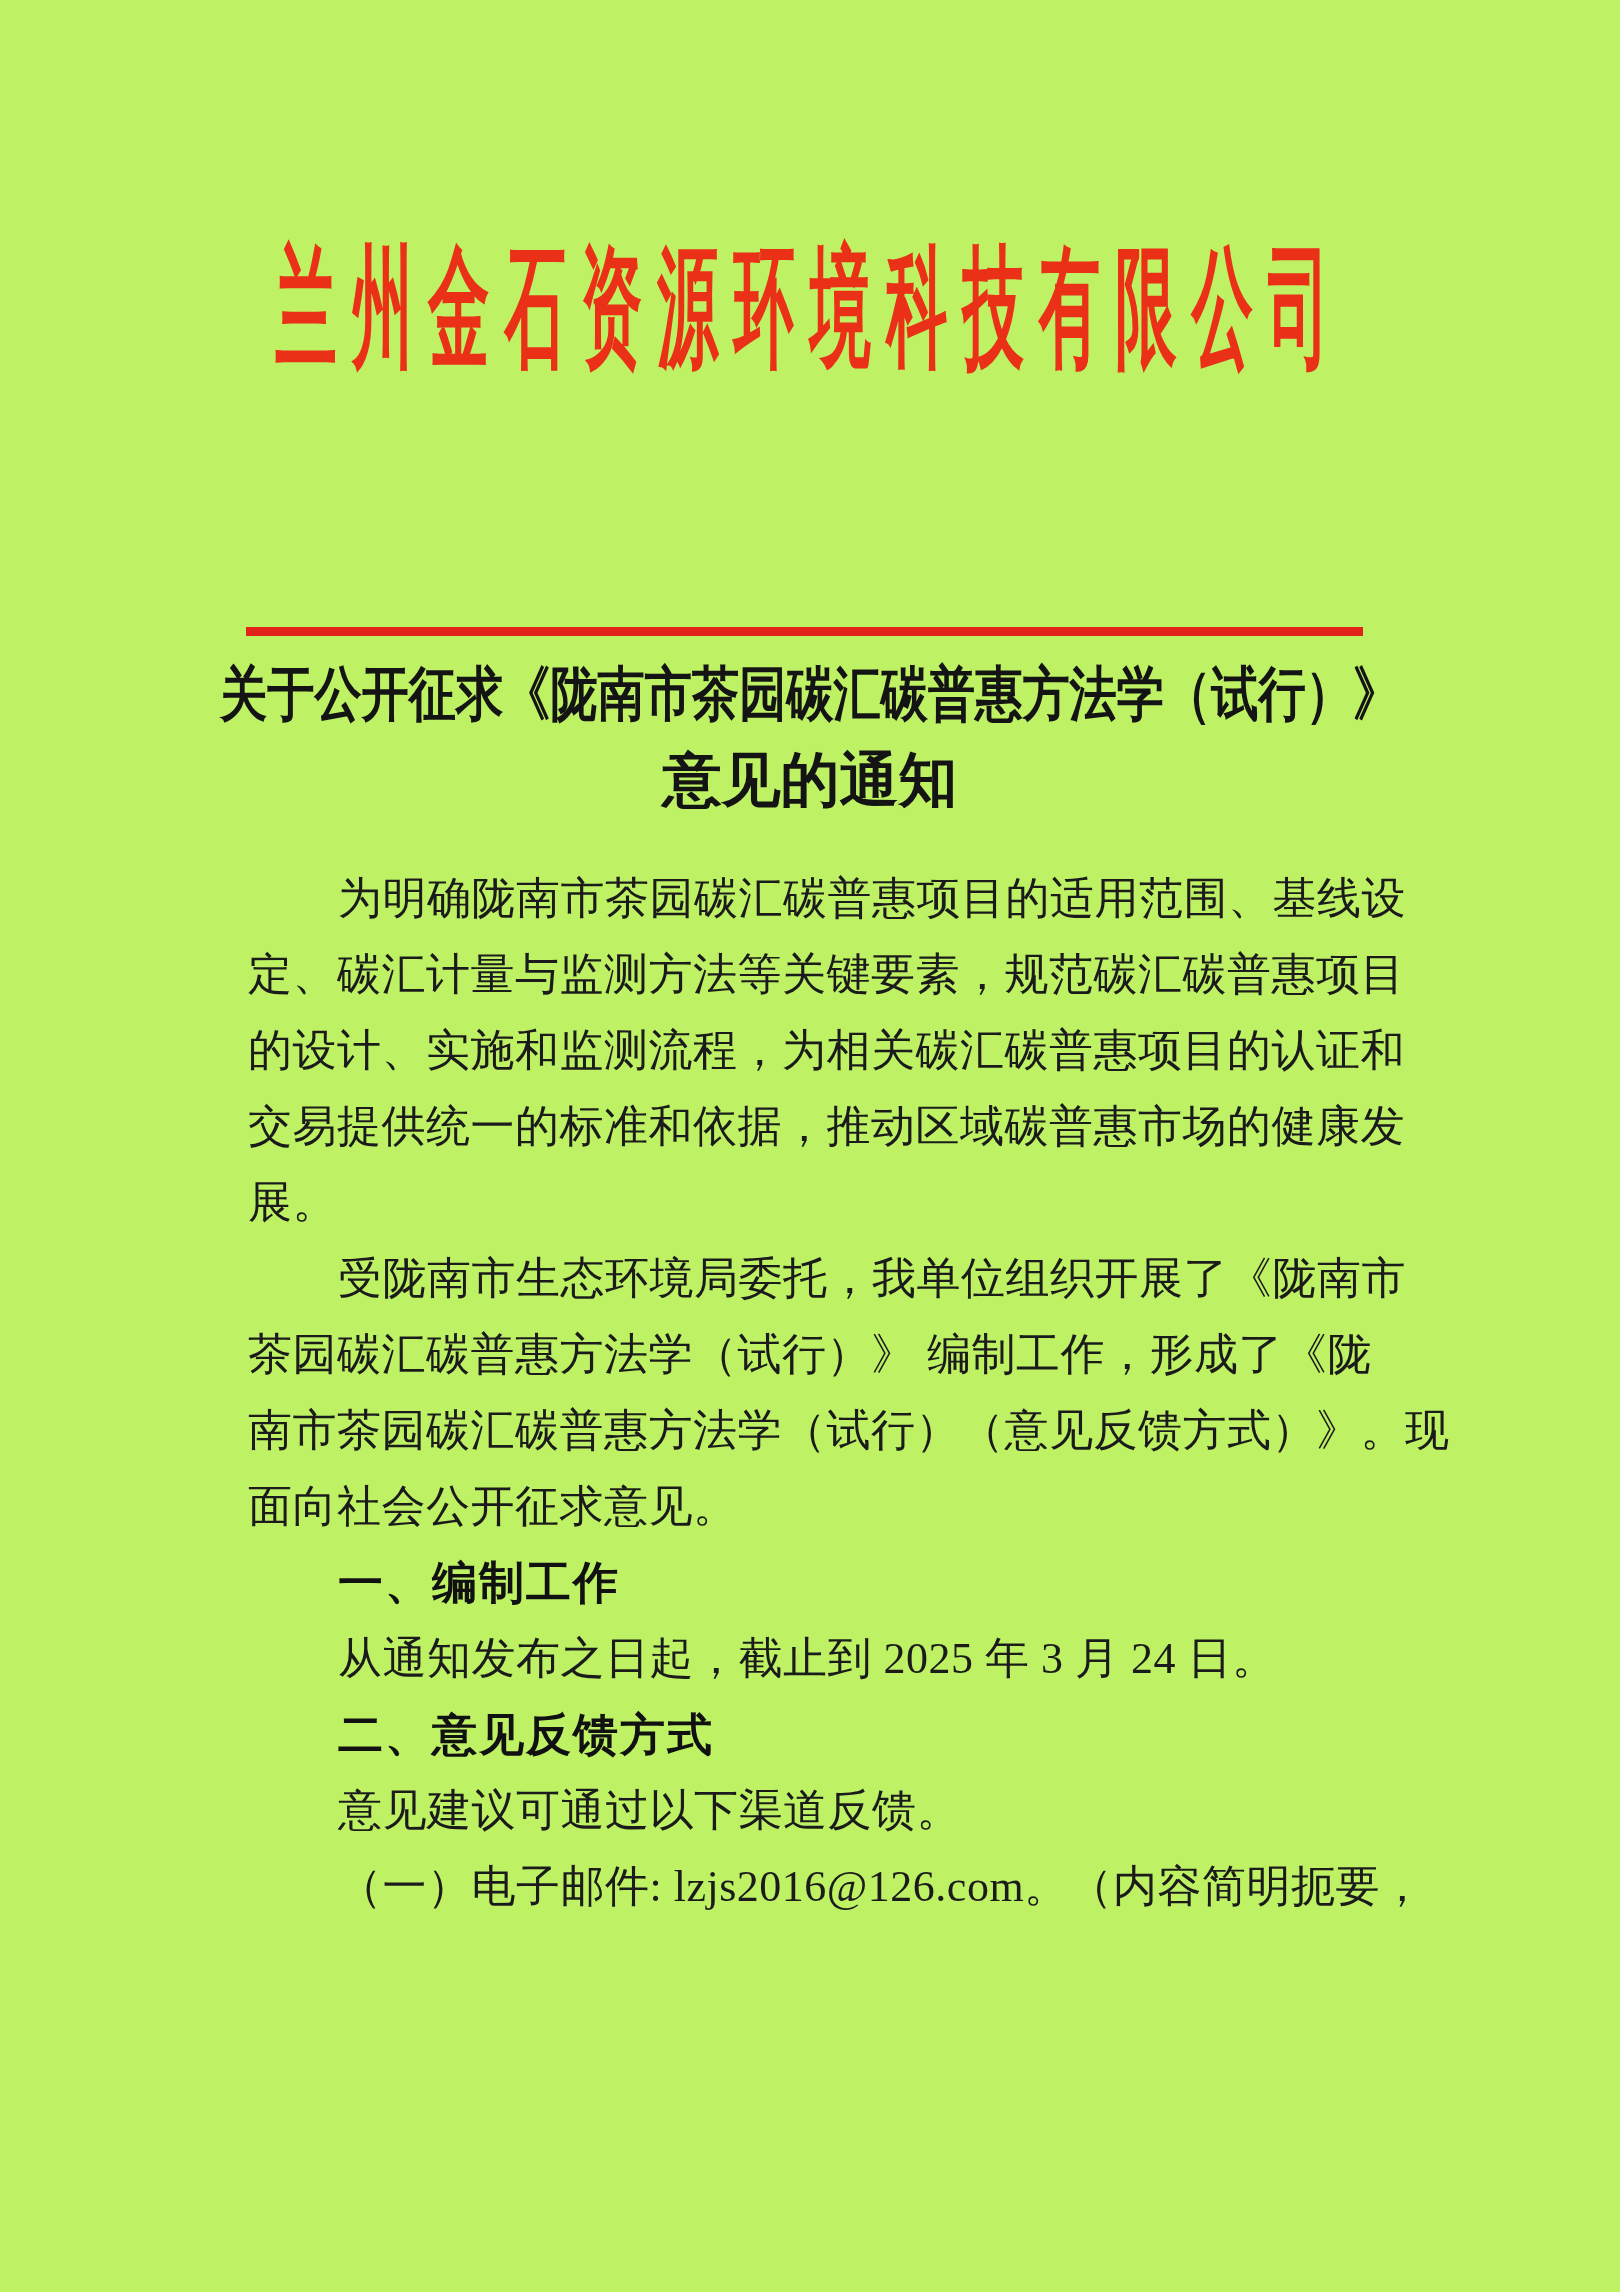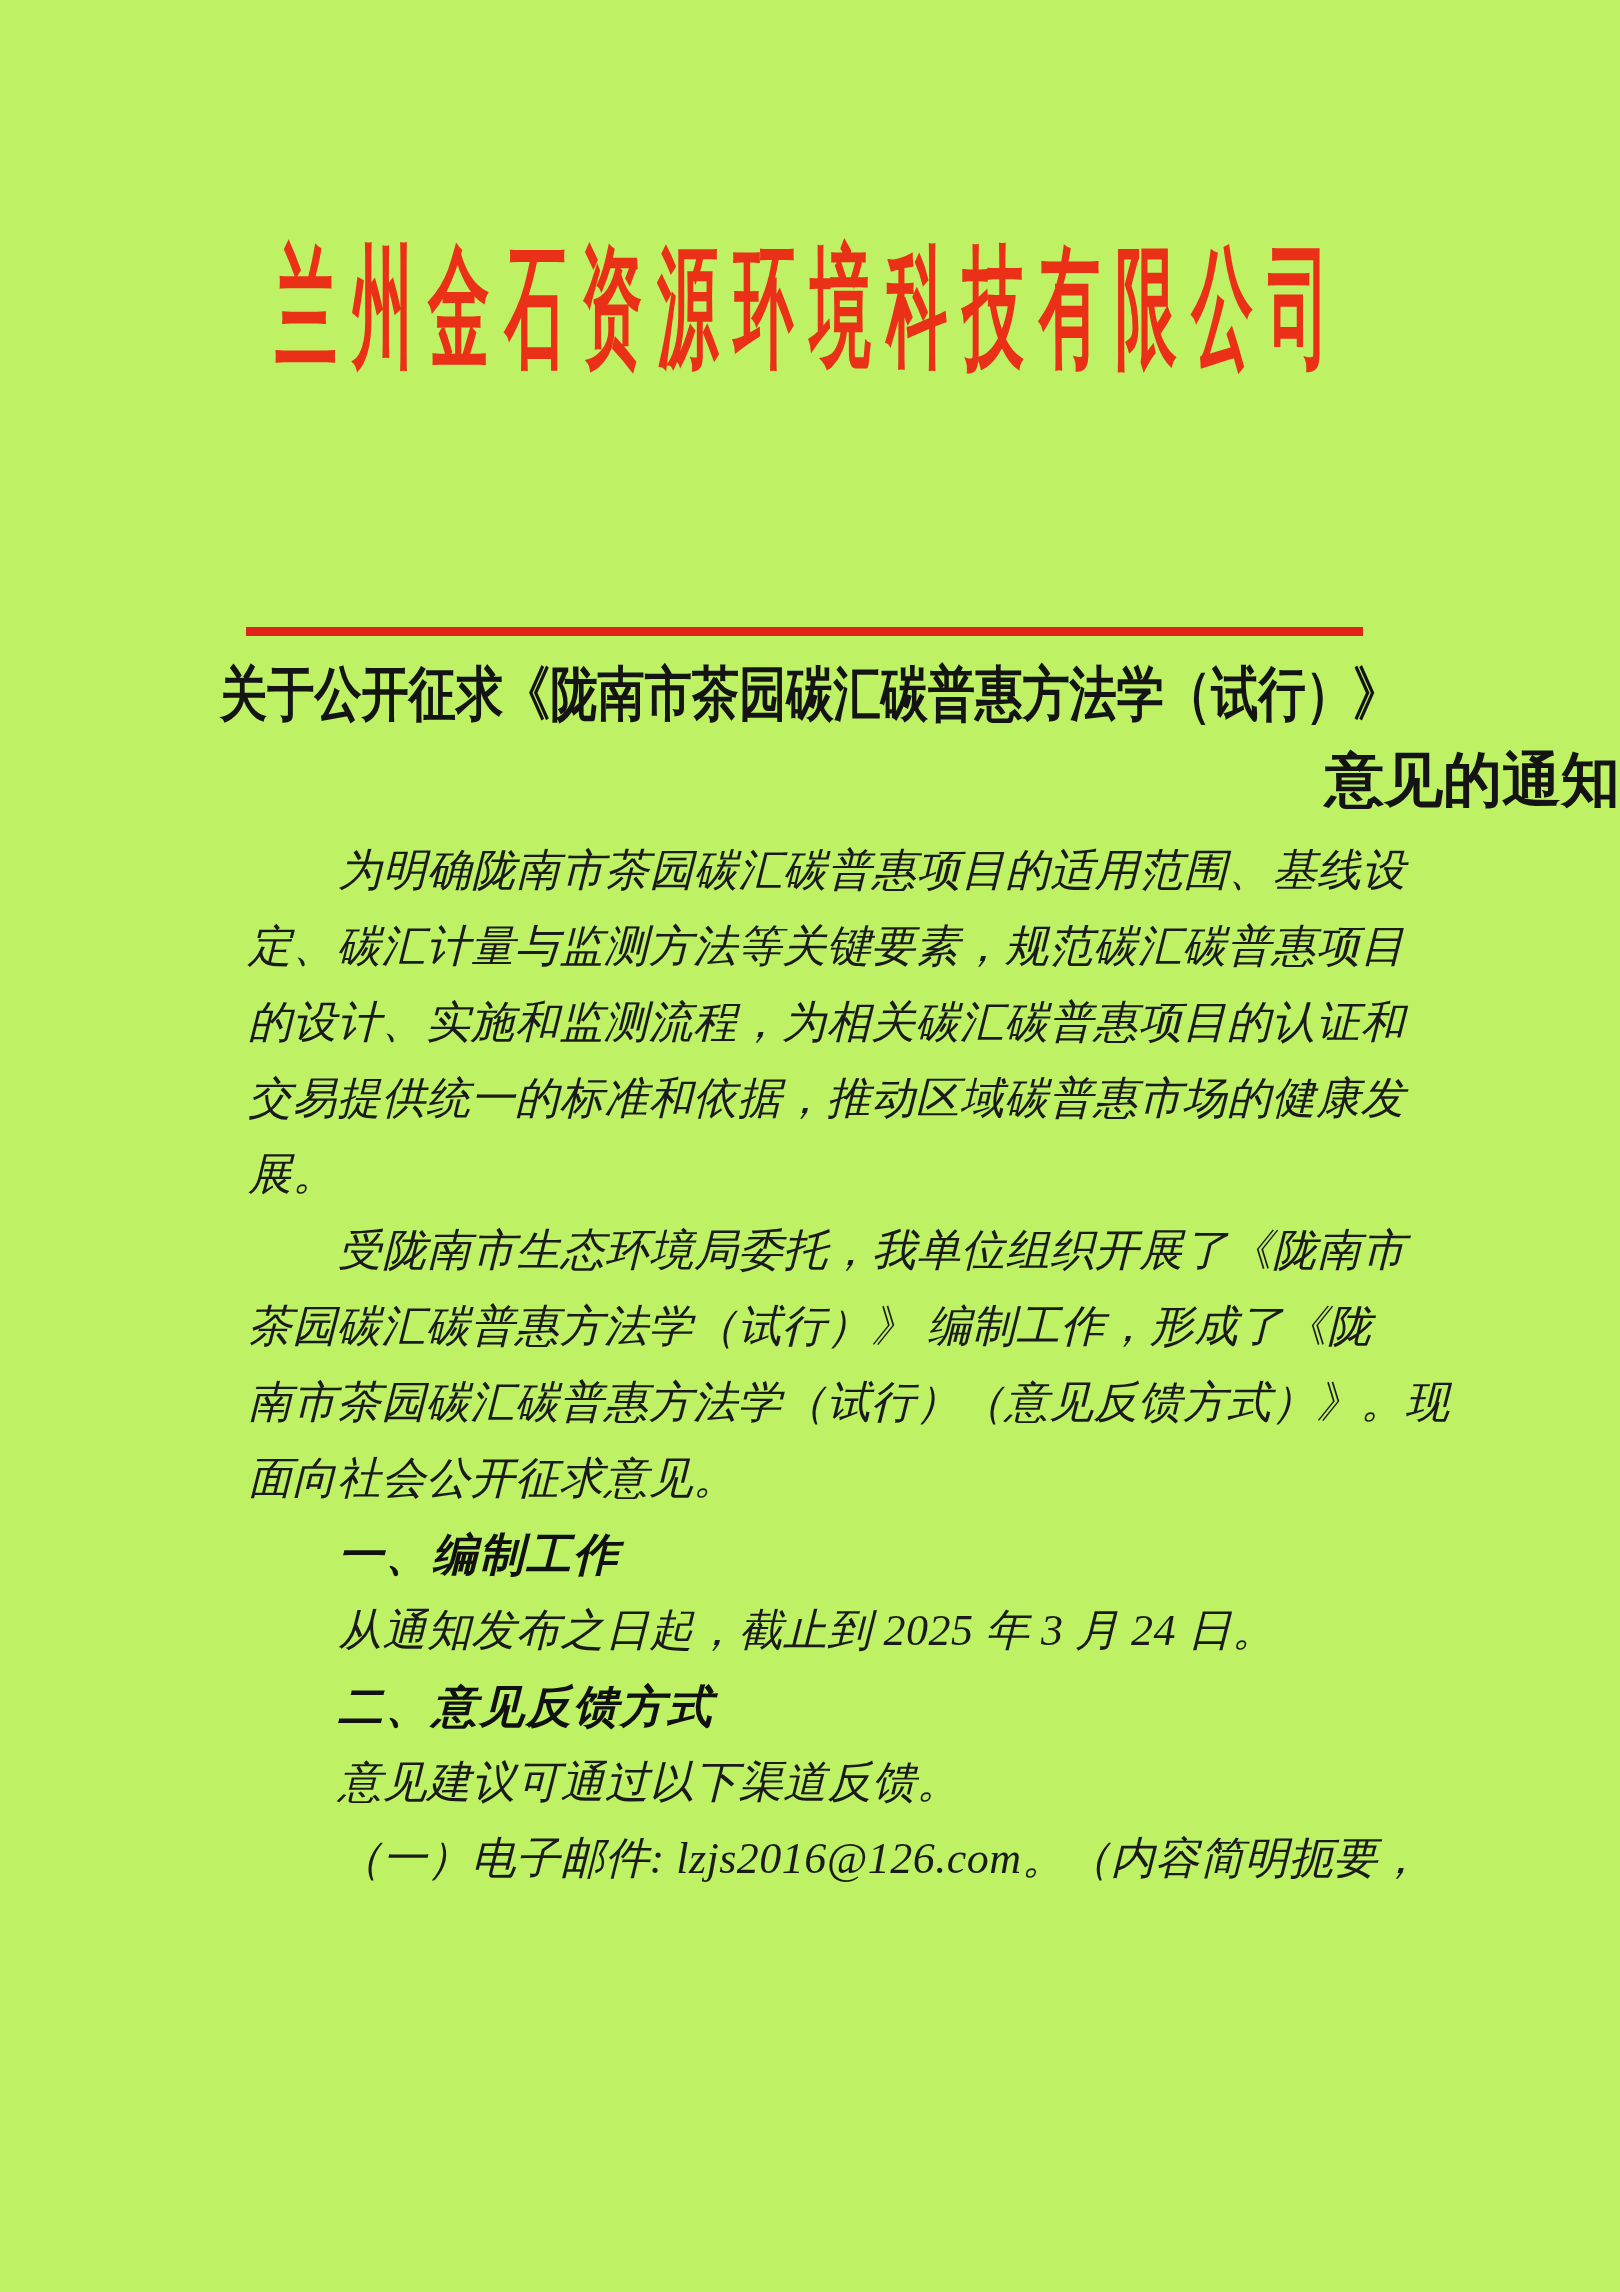--- a/index.html
+++ b/index.html
@@ -56,38 +56,37 @@
     transform: scaleX(0.80);
     transform-origin: 50% 50%;
     white-space: nowrap;
     font-family: "Liberation Serif", serif;
   }
   .doc-title-2 {
     position: absolute;
     top: 741px;
     left: 0;
     width: 1620px;
-    text-align: right;
+    text-align: center;
     font-size: 59px;
     line-height: 78px;
     font-weight: bold;
     color: #141414;
     font-family: "Liberation Serif", serif;
   }
   
   .body-block {
     position: absolute;
-    top: 833px;
+    top: 861px;
     left: 248px;
     width: 1132px;
     font-size: 44px;
     line-height: 76px;
     color: #1b1b1b;
     font-family: "Liberation Serif", serif;
-    font-style: italic;
   }
   .line {
     white-space: nowrap;
     letter-spacing: 0.5px;
   }
   .indent {
     padding-left: 90px;
   }
   .heading {
     font-family: "Liberation Sans", sans-serif;

